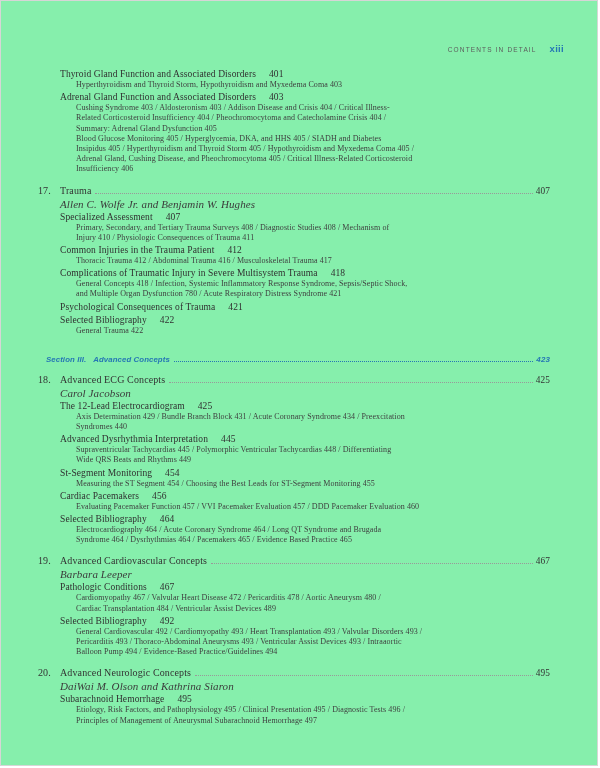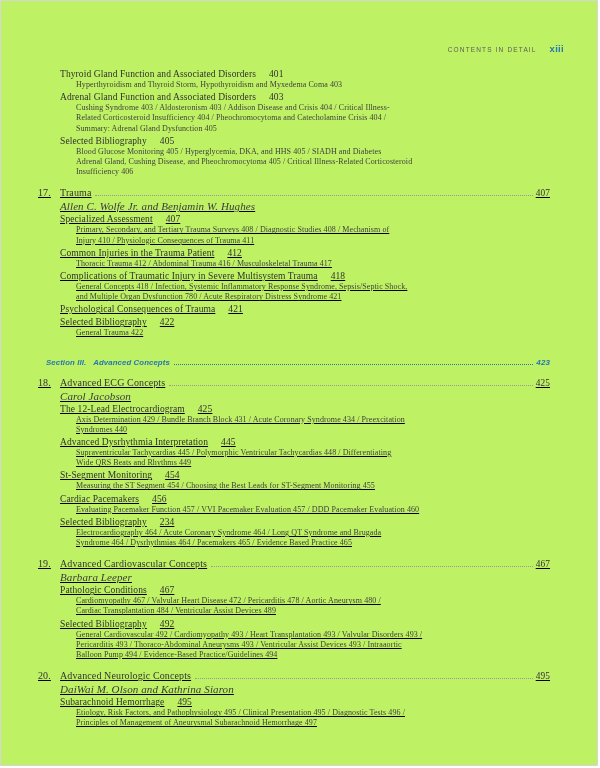--- a/index.html
+++ b/index.html
@@ -1,35 +1,35 @@
 <!DOCTYPE html>
 <html><head>
 <meta charset="utf-8">
 <style>
   html,body{margin:0;padding:0;background:#ffffff;}
   .page{
     position:relative;
     width:598px;height:766px;
     box-sizing:border-box;
-    background:#bef264;
+    background:#86efac;
     border:1px solid #d6d6d6;
     font-family:"Liberation Serif",serif;
     overflow:hidden;
   }
   
   .running-head{
     position:absolute;top:42px;right:33px;
     display:flex;align-items:baseline;
     font-family:"Liberation Sans",sans-serif;
   }
   .rh-label{font-size:6.5px;letter-spacing:1.15px;color:var(--rh,#5c5c5c);}
   .folio{font-size:9.5px;font-weight:bold;color:var(--accent,#2577b5);margin-left:13px;letter-spacing:.3px;}
   
   .toc{position:absolute;top:66px;left:37px;width:512px;}
-  .block.chapter{margin-top:9px;text-decoration:underline;}
+  .block.chapter{margin-top:9px;}
   .chapter-row{display:flex;align-items:baseline;font-size:10px;line-height:13px;color:#333;letter-spacing:.12px;}
   .num{flex:none;width:22px;}
   .ctitle{flex:none;}
   .leader{flex:1 1 auto;border-bottom:1px dotted var(--dots,#999);margin:0 3px 2px 4px;min-width:10px;}
   .leader.blue{border-bottom-color:var(--accent,#2577b5);}
   .cpage{flex:none;font-size:9.3px;color:#333;}
   .author{font-size:11px;line-height:12px;font-style:italic;color:#3b3b3b;margin-left:22px;letter-spacing:.1px;}
   .sec-row{font-size:9.5px;line-height:11px;margin-top:2px;margin-left:22px;color:#303030;letter-spacing:.1px;}
   .spage{margin-left:13px;}
   .sub-line{font-size:8px;line-height:10.2px;margin-left:38px;color:#3e3e3e;letter-spacing:.08px;white-space:nowrap;}
@@ -53,22 +53,22 @@
     <span class="folio">xiii</span>
   </div>
   <div class="toc" id="toc">
       <div class="block continuation">
         <div class="sec-row"><span class="stitle">Thyroid Gland Function and Associated Disorders</span><span class="spage">401</span></div>
         <div class="sub-line">Hyperthyroidism and Thyroid Storm, Hypothyroidism and Myxedema Coma 403</div>
         <div class="sec-row"><span class="stitle">Adrenal Gland Function and Associated Disorders</span><span class="spage">403</span></div>
         <div class="sub-line">Cushing Syndrome 403 / Aldosteronism 403 / Addison Disease and Crisis 404 / Critical Illness-</div>
         <div class="sub-line">Related Corticosteroid Insufficiency 404 / Pheochromocytoma and Catecholamine Crisis 404 /</div>
         <div class="sub-line">Summary: Adrenal Gland Dysfunction 405</div>
-        <div class="sec-row"><span class="stitle">Selected Bibliography</span><span class="spage">405</span></div>
         <div class="sub-line">Blood Glucose Monitoring 405 / Hyperglycemia, DKA, and HHS 405 / SIADH and Diabetes</div>
+        <div class="sub-line">Insipidus 405 / Hyperthyroidism and Thyroid Storm 405 / Hypothyroidism and Myxedema Coma 405 /</div>
         <div class="sub-line">Adrenal Gland, Cushing Disease, and Pheochromocytoma 405 / Critical Illness-Related Corticosteroid</div>
         <div class="sub-line">Insufficiency 406</div>
       </div>
       <div class="block chapter">
         <div class="chapter-row">
           <span class="num">17.</span>
           <span class="ctitle">Trauma</span>
           <span class="leader"></span>
           <span class="cpage">407</span>
         </div>
@@ -104,21 +104,21 @@
         <div class="sec-row"><span class="stitle">The 12-Lead Electrocardiogram</span><span class="spage">425</span></div>
         <div class="sub-line">Axis Determination 429 / Bundle Branch Block 431 / Acute Coronary Syndrome 434 / Preexcitation</div>
         <div class="sub-line">Syndromes 440</div>
         <div class="sec-row"><span class="stitle">Advanced Dysrhythmia Interpretation</span><span class="spage">445</span></div>
         <div class="sub-line">Supraventricular Tachycardias 445 / Polymorphic Ventricular Tachycardias 448 / Differentiating</div>
         <div class="sub-line">Wide QRS Beats and Rhythms 449</div>
         <div class="sec-row"><span class="stitle">St-Segment Monitoring</span><span class="spage">454</span></div>
         <div class="sub-line">Measuring the ST Segment 454 / Choosing the Best Leads for ST-Segment Monitoring 455</div>
         <div class="sec-row"><span class="stitle">Cardiac Pacemakers</span><span class="spage">456</span></div>
         <div class="sub-line">Evaluating Pacemaker Function 457 / VVI Pacemaker Evaluation 457 / DDD Pacemaker Evaluation 460</div>
-        <div class="sec-row"><span class="stitle">Selected Bibliography</span><span class="spage">234</span></div>
+        <div class="sec-row"><span class="stitle">Selected Bibliography</span><span class="spage">464</span></div>
         <div class="sub-line">Electrocardiography 464 / Acute Coronary Syndrome 464 / Long QT Syndrome and Brugada</div>
         <div class="sub-line">Syndrome 464 / Dysrhythmias 464 / Pacemakers 465 / Evidence Based Practice 465</div>
       </div>
       <div class="block chapter">
         <div class="chapter-row">
           <span class="num">19.</span>
           <span class="ctitle">Advanced Cardiovascular Concepts</span>
           <span class="leader"></span>
           <span class="cpage">467</span>
         </div>

